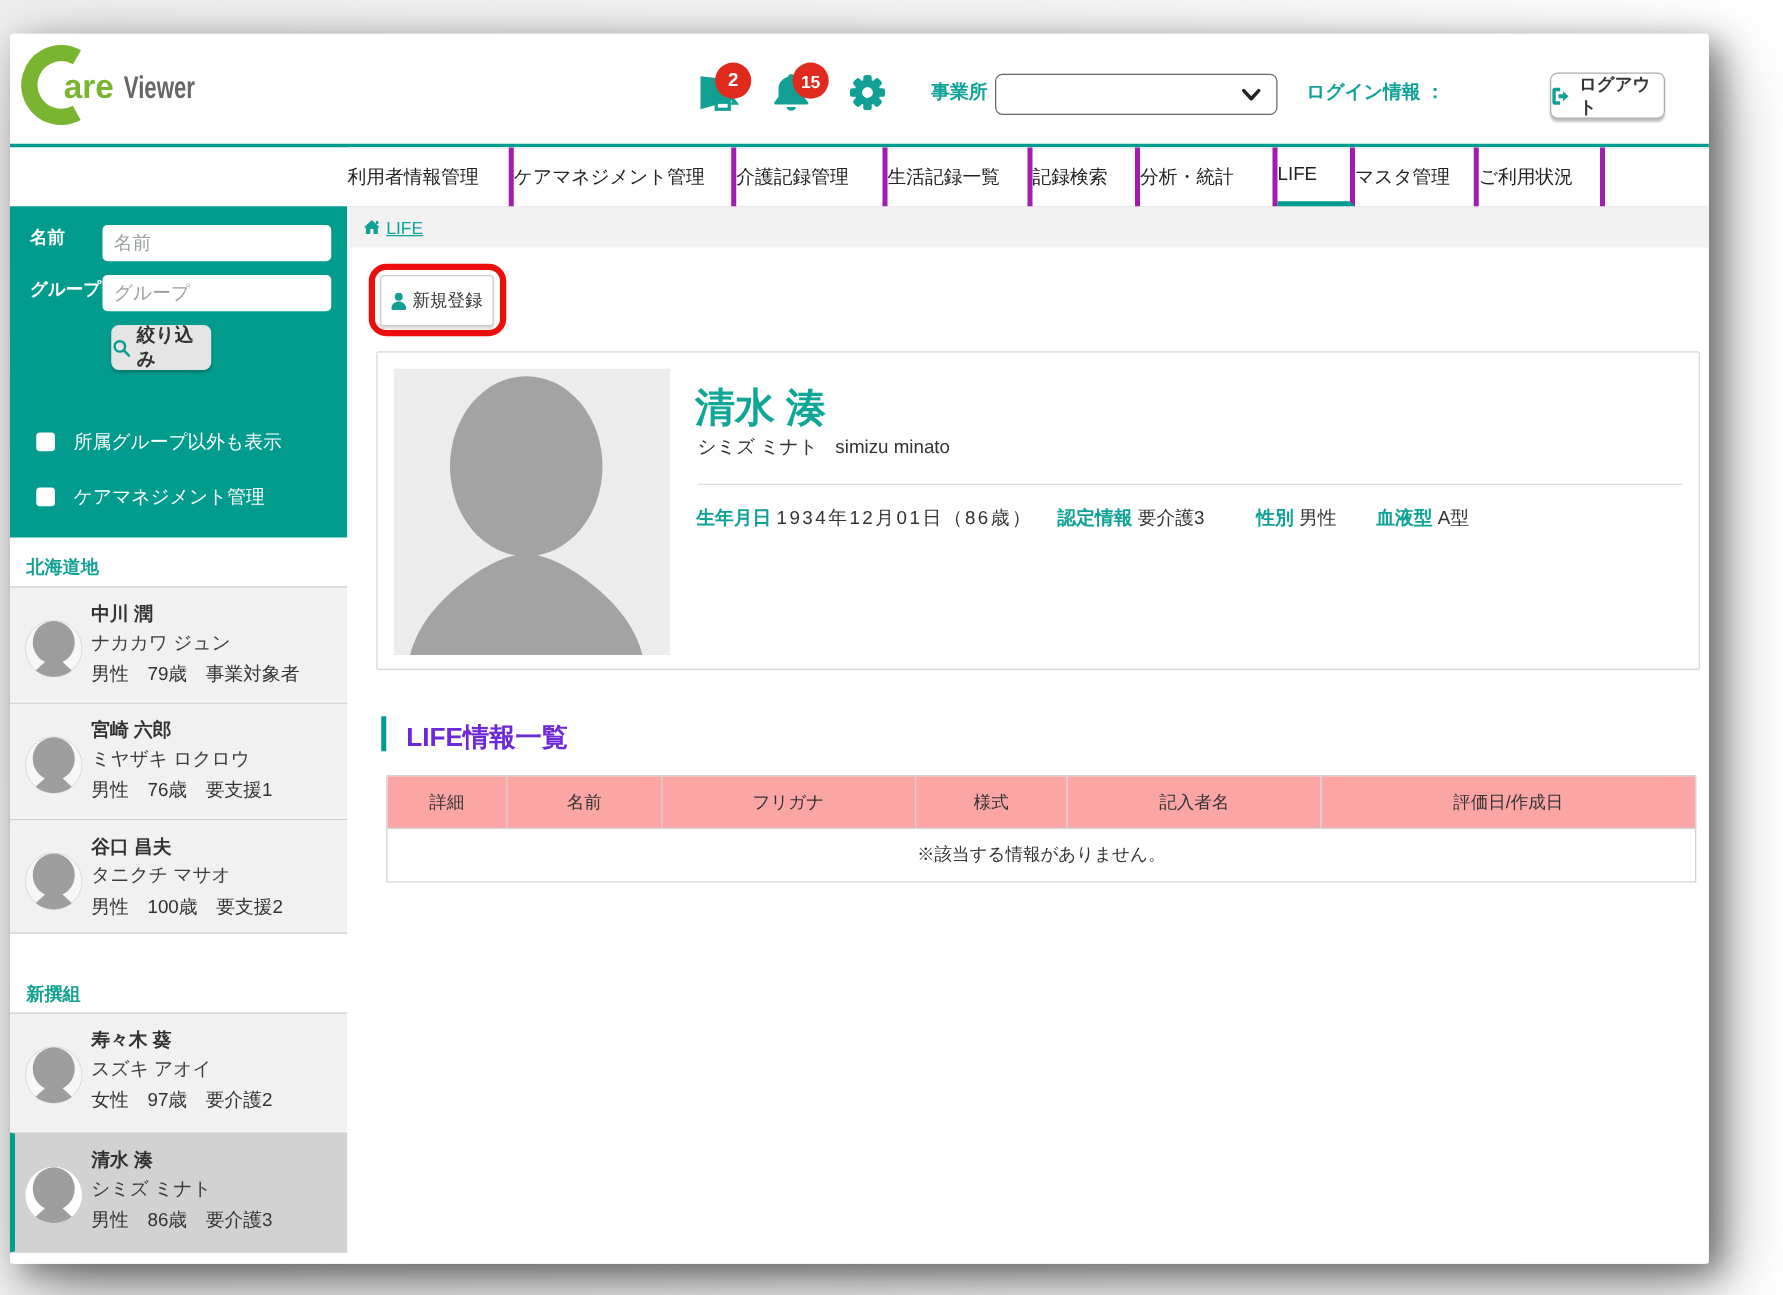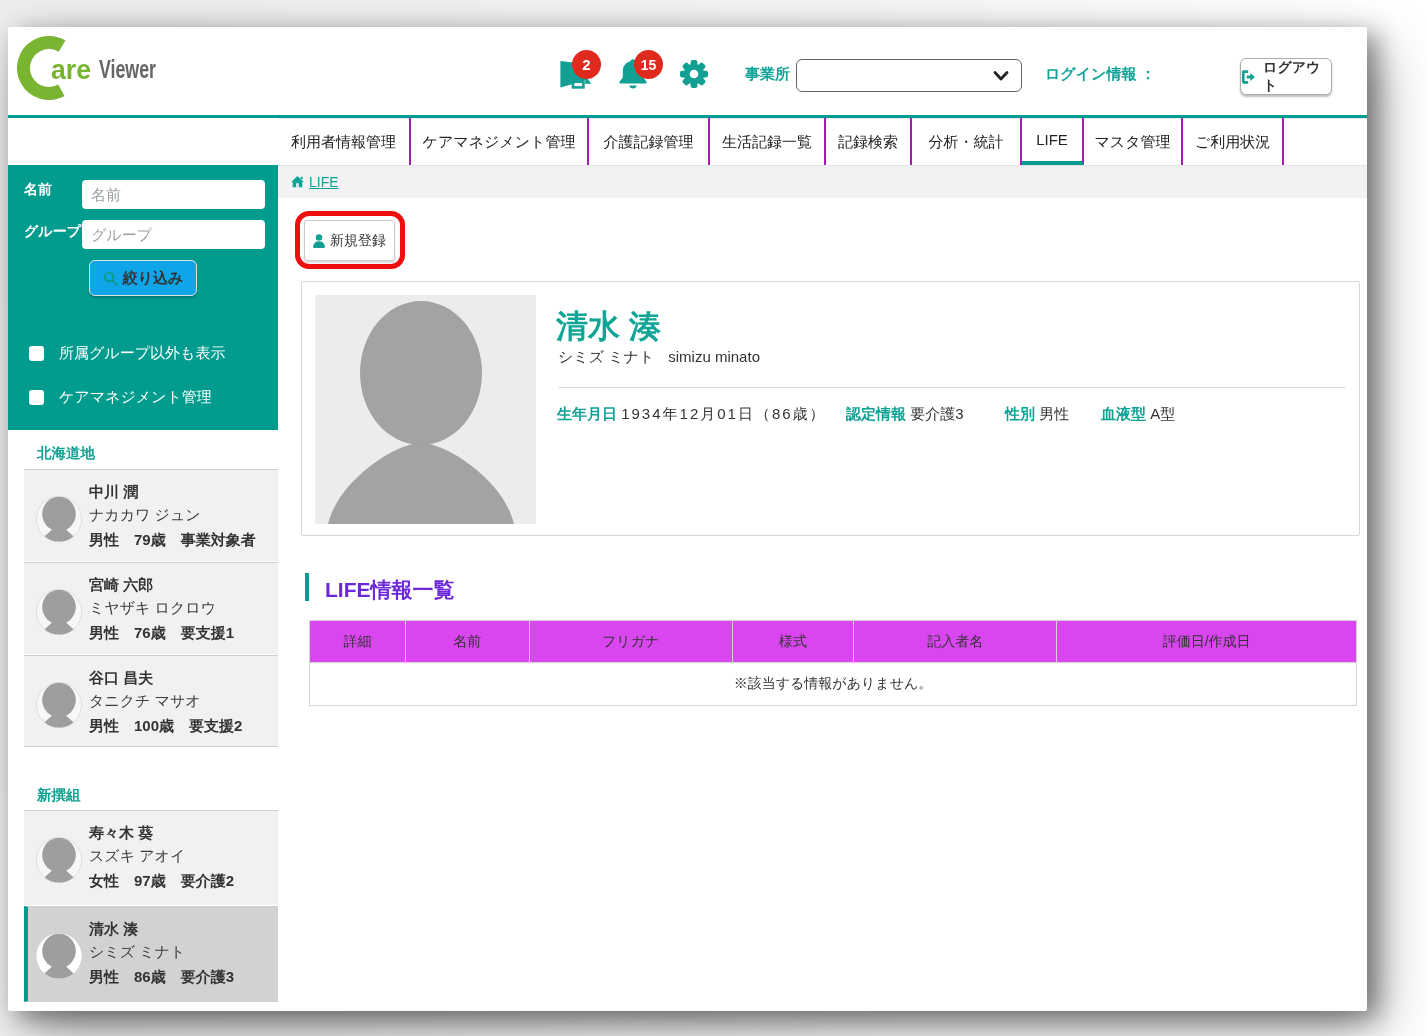--- a/index.html
+++ b/index.html
@@ -18,56 +18,56 @@
 .logoutbtn{position:absolute;left:1232px;top:31px;width:92px;height:37px;background:#fff;border:1px solid #adadad;border-radius:6px;
 box-shadow:0 2px 2px rgba(0,0,0,.25);display:flex;align-items:center;justify-content:flex-end;gap:6px;font-size:14px;font-weight:bold;color:#333}
 .badge{position:absolute;background:#e12a1e;color:#fff;border-radius:50%;width:29px;height:29px;display:flex;align-items:center;justify-content:center;font-weight:bold}
 
 .sidebar{position:absolute;left:0;top:91px;width:270px;bottom:0;background:#fff;border-radius:0 0 0 4px;overflow:hidden}
 .sb-head{position:absolute;left:0;top:0;width:270px;height:47px;background:#026a60;color:#fff;font-weight:bold;font-size:15px;line-height:47px;padding-left:16px}
 .sb-body{position:absolute;left:0;top:47px;width:270px;height:265px;background:#029c8f}
 .sb-body .flabel{position:absolute;left:16px;color:#fff;font-weight:bold;font-size:14px}
 .inp{position:absolute;left:74px;width:183px;height:29px;background:#fff;border:none;border-radius:4px;padding-left:9px;font-size:15px;color:#333}
 .inp::placeholder{color:#9aa0a0}
-.filterbtn{position:absolute;left:81px;top:95px;width:108px;height:36px;background:#0ea5e9;border:1px solid #e3e3e3;border-radius:6px;
+.filterbtn{position:absolute;left:81px;top:95px;width:80px;height:36px;background:#e5e5e5;border:1px solid #e3e3e3;border-radius:6px;
 box-shadow:0 2px 2px rgba(0,0,0,.2);display:flex;align-items:center;justify-content:center;gap:5px;font-size:15px;font-weight:bold;color:#333}
 .cb{position:absolute;left:21px;width:15px;height:15px;background:#fff;border-radius:3px}
 .cblbl{position:absolute;left:51px;color:#fff;font-size:15px}
-.grp{position:absolute;left:16px;width:270px}
+.grp{position:absolute;left:0;width:270px}
 .ghead{color:#12a294;font-weight:bold;font-size:14.5px;padding-left:13px}
 .gcard{position:absolute;left:0;width:270px;background:#f1f1f1;border-top:1px solid #cfcfcf}
 .gcard.sel2{background:#d2d2d2;border-left:4px solid #029c8f}
 .gcard .av{position:absolute;left:12px;top:26px}
 .gcard .nm{position:absolute;left:65px;top:11px;font-size:15px;font-weight:bold;color:#333;line-height:21px}
 .gcard .kn{position:absolute;left:65px;top:34px;font-size:15px;color:#3c3c3c;line-height:21px}
-.gcard .dt{position:absolute;left:65px;top:59px;font-size:15px;color:#333;font-weight:bold;line-height:21px}
+.gcard .dt{position:absolute;left:65px;top:59px;font-size:15px;color:#333;font-weight:normal;line-height:21px}
 
 .main{position:absolute;left:270px;top:91px;right:0;bottom:0;background:#fff;border-radius:0 0 4px 0}
 .tabs{position:absolute;left:0;top:0;right:0;height:48px;display:flex;border-bottom:1px solid #e3e3e3;background:#fff;box-shadow:inset 0 1px 0 #e8e8e8}
-.tab{height:47px;line-height:47px;text-align:center;font-size:15px;color:#222;border-right:2px solid #a21caf;white-space:nowrap}
+.tab{height:47px;line-height:47px;text-align:left;font-size:15px;color:#222;border-right:4px solid #a21caf;white-space:nowrap}
 .tab.active{border-bottom:4px solid #009c8f;line-height:43px}
 .crumb{position:absolute;left:0;top:48px;right:0;height:32px;background:#f2f2f2;display:flex;align-items:center;padding-left:13px;gap:5px}
 .crumb a{color:#0fa296;font-size:14px;text-decoration:underline}
 .redbox{position:absolute;left:17px;top:93px;width:110px;height:58px;border:5px solid #ee0e0e;border-radius:14px}
 .newbtn{position:absolute;left:26px;top:102px;width:91px;height:41px;background:#fff;border:1px solid #ccc;border-radius:3px;
 box-shadow:0 2px 2px rgba(0,0,0,.15);display:flex;align-items:center;justify-content:center;gap:5px;font-size:14px;color:#333}
 .card{position:absolute;left:23px;top:163px;width:1059px;height:255px;background:#fff;border:1px solid #d8d8d8;border-radius:2px}
 .bigav{position:absolute;left:13px;top:13px;width:221px;height:229px;background:#ececec;overflow:hidden}
 .pname{position:absolute;left:254px;top:23px;font-size:32px;font-weight:bold;color:#0fa697}
 .pkana{position:absolute;left:256px;top:66px;font-size:15px;color:#333}
 .pkana .romaji{margin-left:14px;font-size:15px;color:#333}
 .psep{position:absolute;left:256px;top:105px;width:788px;height:1px;background:#ddd}
 .pinfo{position:absolute;left:255px;top:123px;font-size:15px;color:#333}
 .pinfo b{color:#0fa296;font-weight:bold}
 .pinfo .g{position:absolute;top:0;white-space:nowrap}
 .sect{position:absolute;left:27px;top:455px;width:600px;height:28px}
 .sect .bar{position:absolute;left:0;top:0;width:4px;height:28px;background:#009c8f}
 .sect .t{position:absolute;left:20px;top:3px;font-size:21px;font-weight:bold;color:#6d28d9}
 .tbl{position:absolute;left:31px;top:502px;width:1048px;border-collapse:collapse;font-size:14px;color:#333}
-.tbl th{background:#d946ef;border:1px solid #d4d4d4;font-weight:normal;height:42px}
+.tbl th{background:#fca5a5;border:1px solid #d4d4d4;font-weight:normal;height:42px}
 .tbl td{border:1px solid #d4d4d4;height:43px;text-align:center}
 </style>
 </head>
 <body>
 <div class="window">
   <div class="hdr">
 
     <svg class="abs" style="left:8px;top:5px" width="200" height="70" viewBox="0 0 200 70">
       <circle cx="33" cy="36" r="25.5" fill="none" stroke="#79b530" stroke-width="13" stroke-dasharray="106 54.2" transform="rotate(61 33 36)"></circle>
       <text x="35" y="46.5" font-size="27" font-weight="bold" fill="#79b530" font-family="Liberation Sans" textLength="40" lengthAdjust="spacingAndGlyphs">are</text>

